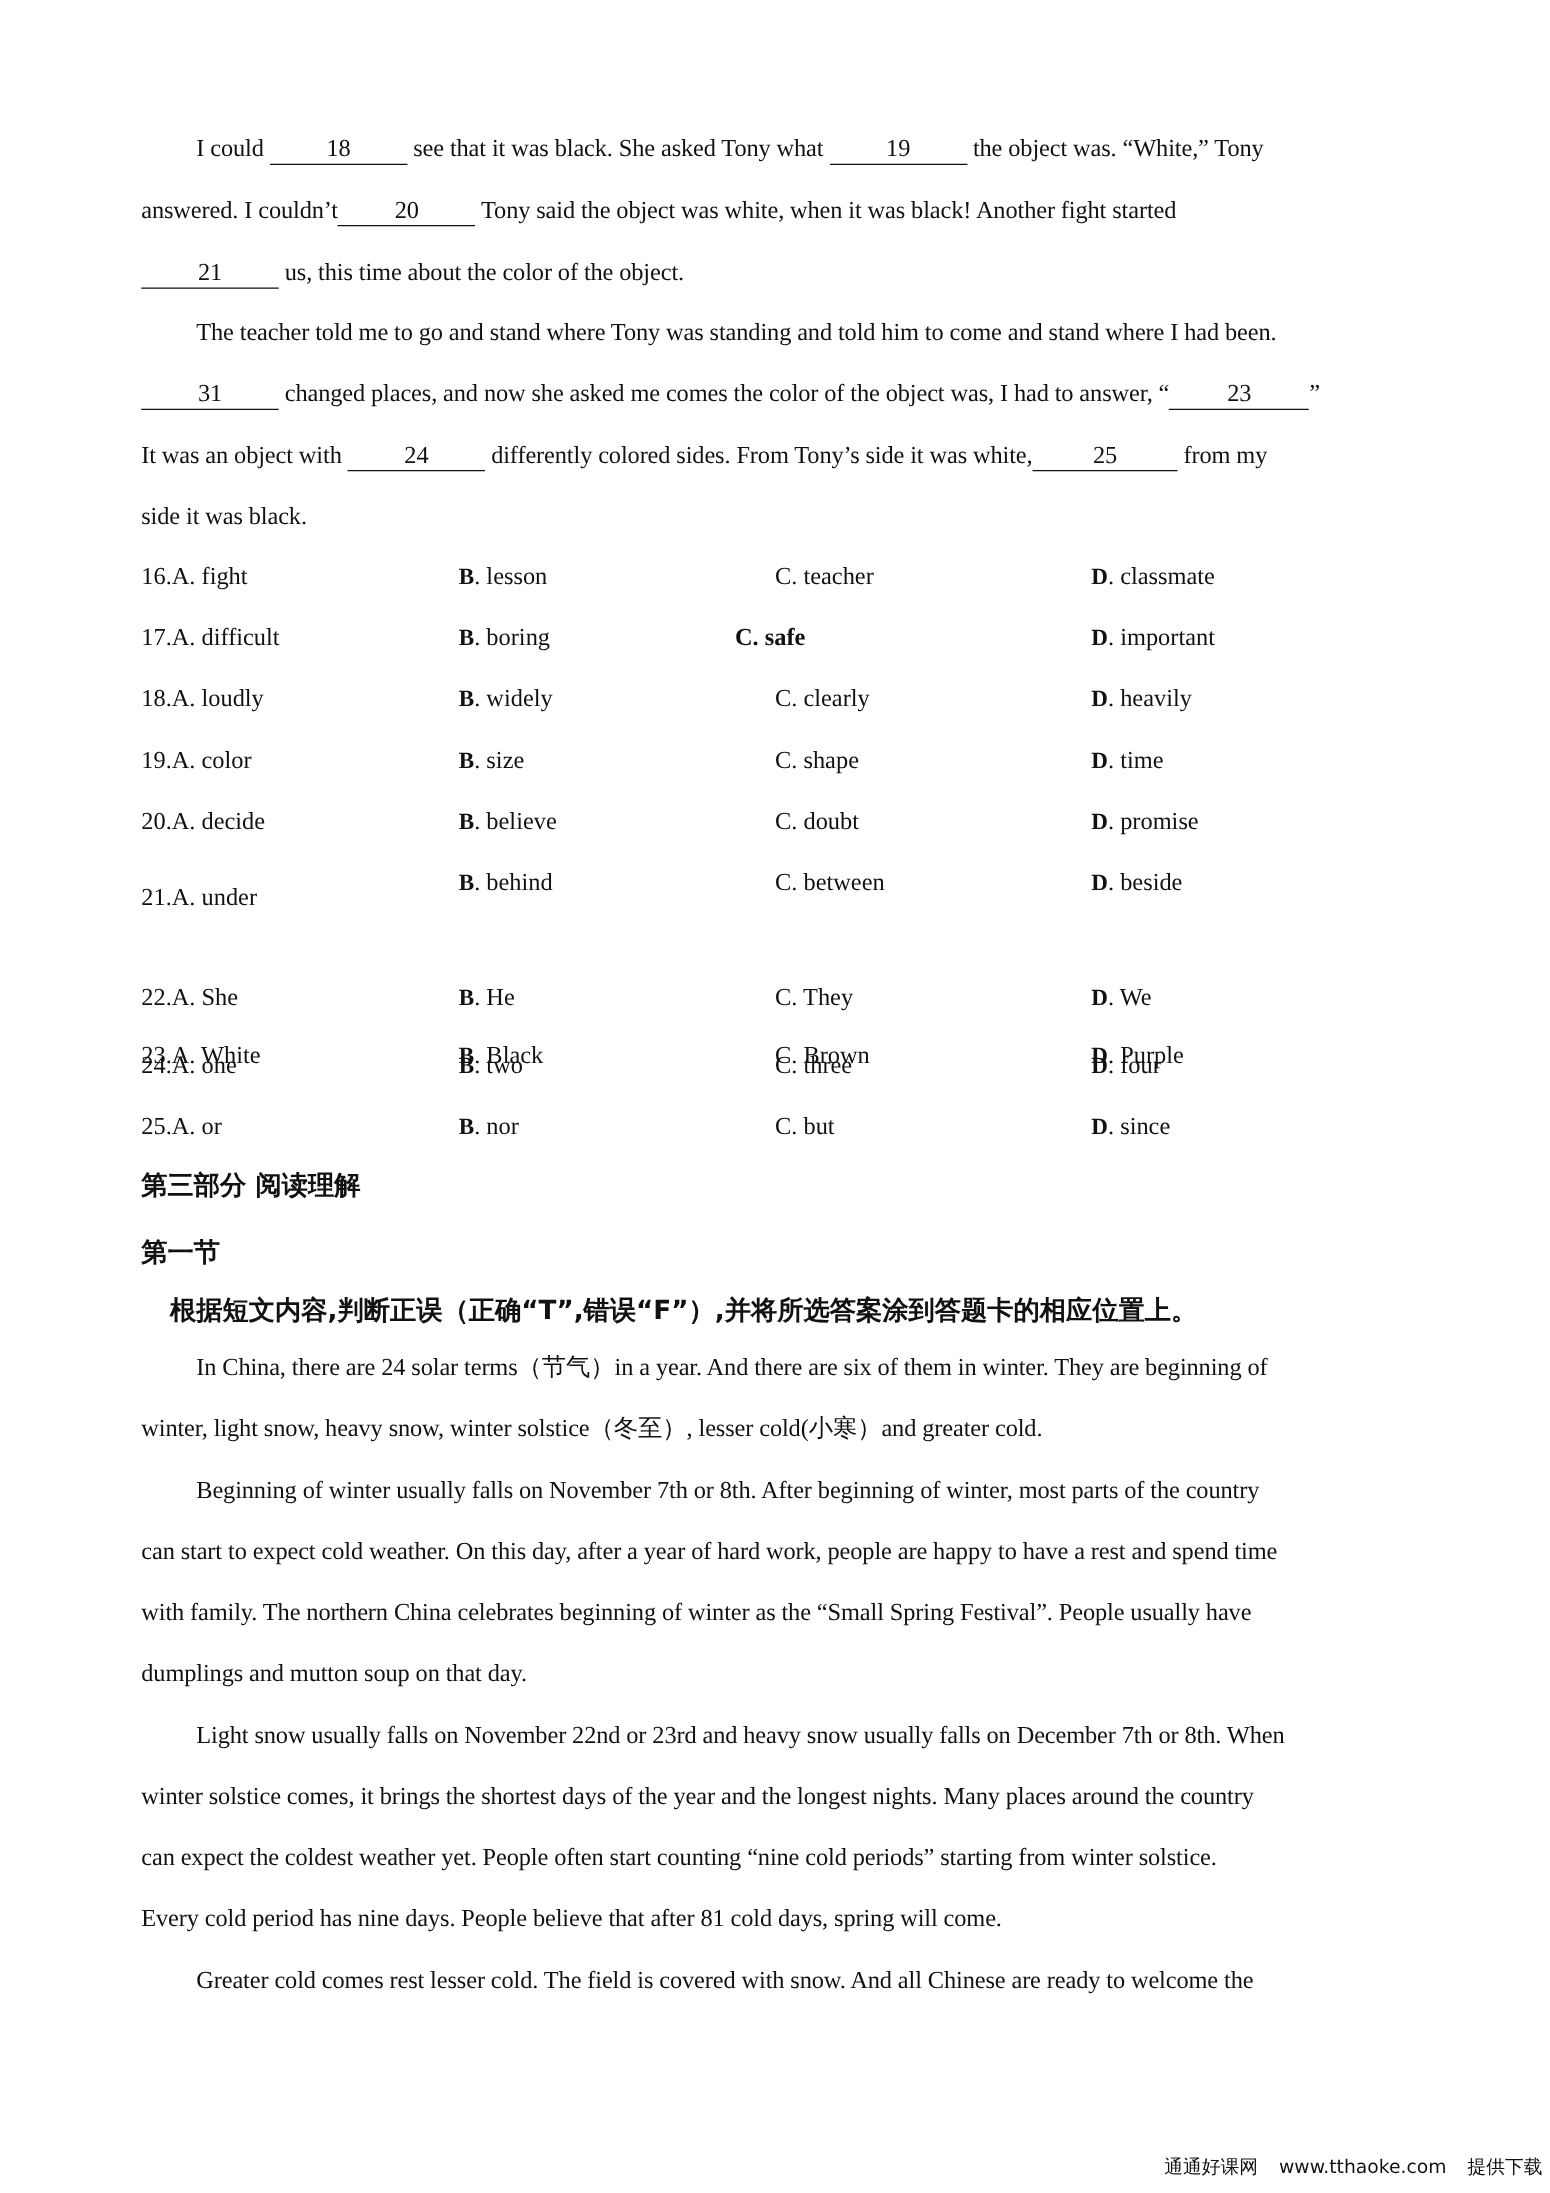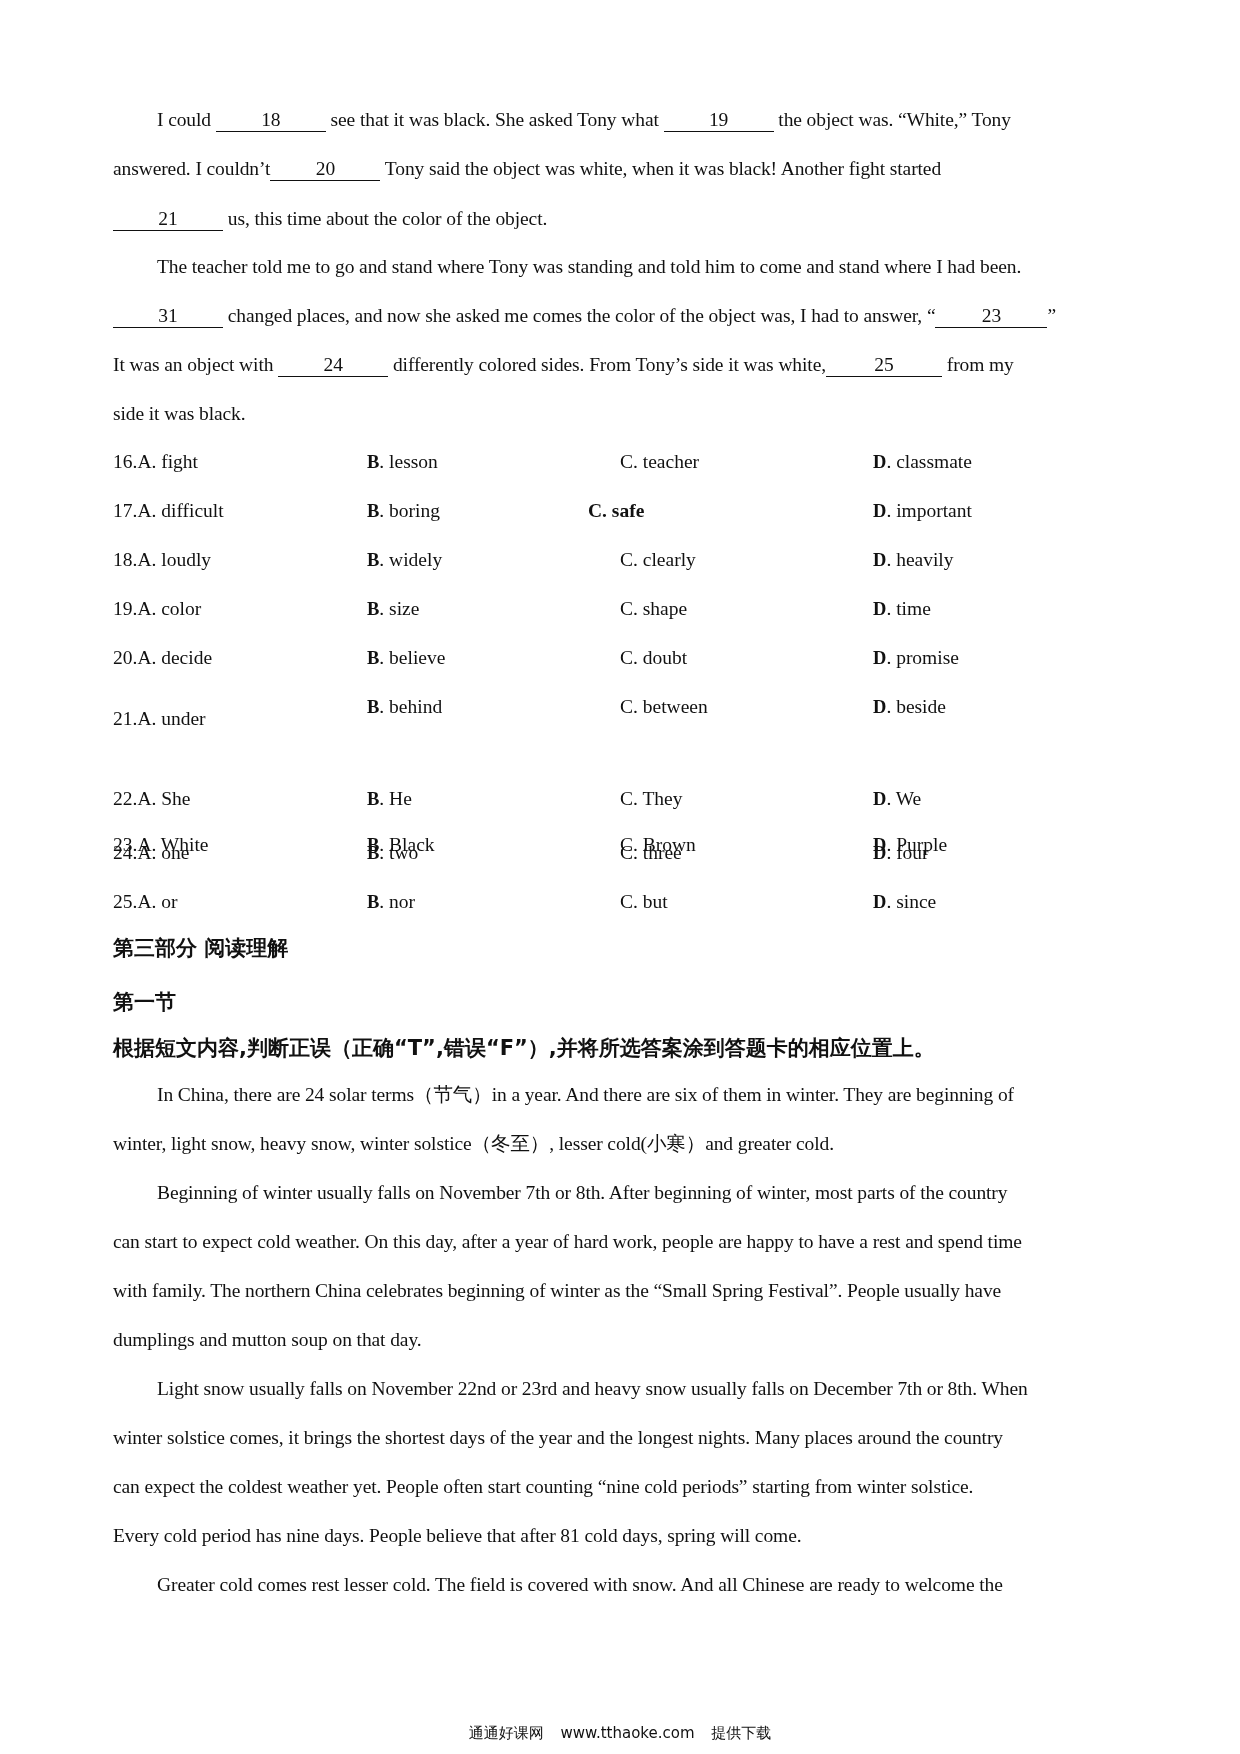--- a/index.html
+++ b/index.html
@@ -25,21 +25,21 @@
   .opt-row { position: absolute; left: 0; width: 1240px; height: 30px; font-size: 19.5px; line-height: 30px; }
   .opt { position: absolute; top: 0; white-space: nowrap; }
   .opt .letter-b, .opt .letter-d { font-weight: bold; font-size: 18.5px; }
   .cn-head {
     position: absolute; left: 113px; white-space: nowrap;
     font-family: "DejaVu Sans", "Liberation Sans", sans-serif;
     font-weight: bold; font-size: 21px; line-height: 30px;
   }
   .cn-inst { font-size: 21px; }
   .footer {
-    position: absolute; top: 1720px; left: 0; width: 1240px; text-align: center;
+    position: absolute; top: 1720px; left: 0; width: 1240px; text-align: right;
     font-family: "DejaVu Sans", "Liberation Sans", sans-serif; font-size: 15px; line-height: 26px;
     color: #111;
   }
   .footer span { margin: 0 6px; }
 </style>
 </head>
 <body>
 
 <div id="cloze">
     <div class="line indent" style="top: 105px;"><span>I could </span><span class="blank b110">18</span><span> see that it was black. She asked Tony what </span><span class="blank b110">19</span><span> the object was. “White,” Tony</span></div>
@@ -109,21 +109,21 @@
     <div class="opt-row" style="top: 887.1px;">
       <div class="opt" style="left: 113px;"><span>25.</span><span>A. or</span></div>
       <div class="opt" style="left: 367px;"><span class="letter-b">B</span><span>. nor</span></div>
       <div class="opt" style="left: 620px;"><span>C. but</span></div>
       <div class="opt" style="left: 873px;"><span class="letter-d">D</span><span>. since</span></div>
     </div>
   </div>
 
 <div class="cn-head" style="top:933px;">第三部分  阅读理解</div>
 <div class="cn-head" style="top:987px;">第一节</div>
-<div class="cn-head cn-inst" style="top:1033px;">根据短文内容,判断正误（正确“T”,错误“F”）,并将所选答案涂到答题卡的相应位置上。</div>
+<div class="cn-head cn-inst" style="top:1033px;margin-left:23px;">根据短文内容,判断正误（正确“T”,错误“F”）,并将所选答案涂到答题卡的相应位置上。</div>
 
 <div id="reading">
     <div class="line indent" style="top: 1080px;">In China, there are 24 solar terms（节气）in a year. And there are six of them in winter. They are beginning of</div>
     <div class="line" style="top: 1129px;">winter, light snow, heavy snow, winter solstice（冬至）, lesser cold(小寒）and greater cold.</div>
     <div class="line indent" style="top: 1178px;">Beginning of winter usually falls on November 7th or 8th. After beginning of winter, most parts of the country</div>
     <div class="line" style="top: 1227px;">can start to expect cold weather. On this day, after a year of hard work, people are happy to have a rest and spend time</div>
     <div class="line" style="top: 1276px;">with family. The northern China celebrates beginning of winter as the “Small Spring Festival”. People usually have</div>
     <div class="line" style="top: 1325px;">dumplings and mutton soup on that day.</div>
     <div class="line indent" style="top: 1374px;">Light snow usually falls on November 22nd or 23rd and heavy snow usually falls on December 7th or 8th. When</div>
     <div class="line" style="top: 1423px;">winter solstice comes, it brings the shortest days of the year and the longest nights. Many places around the country</div>

